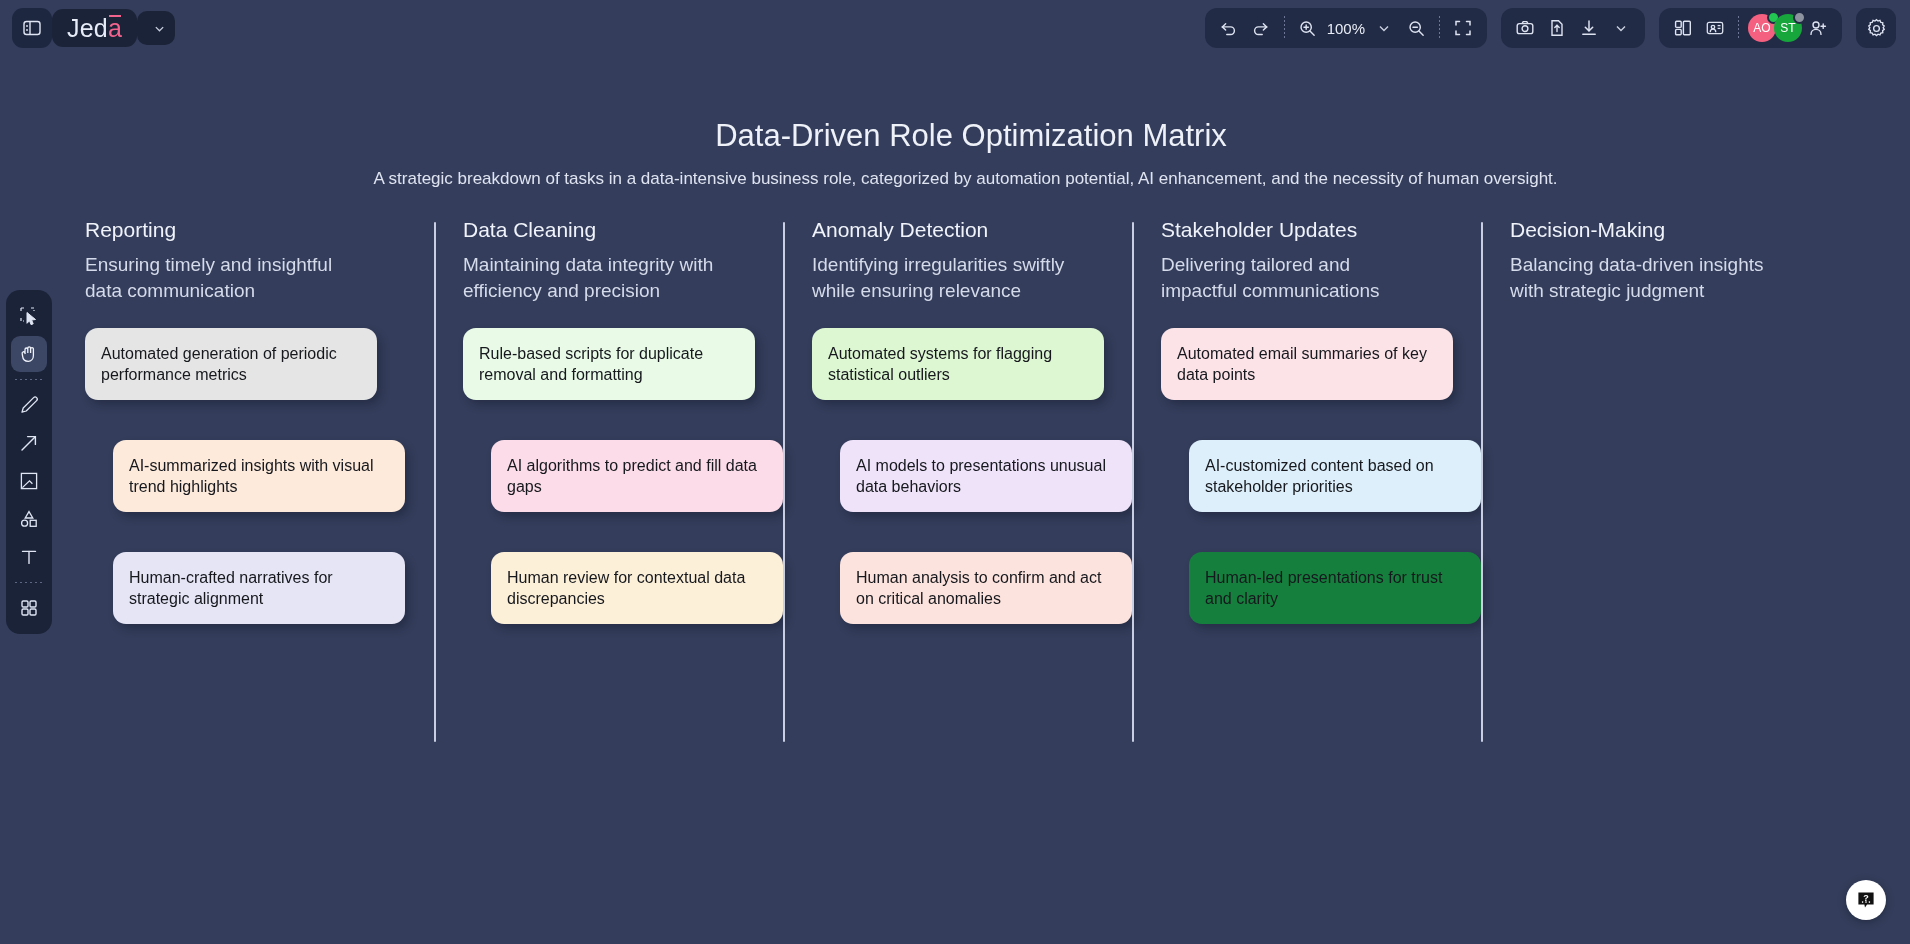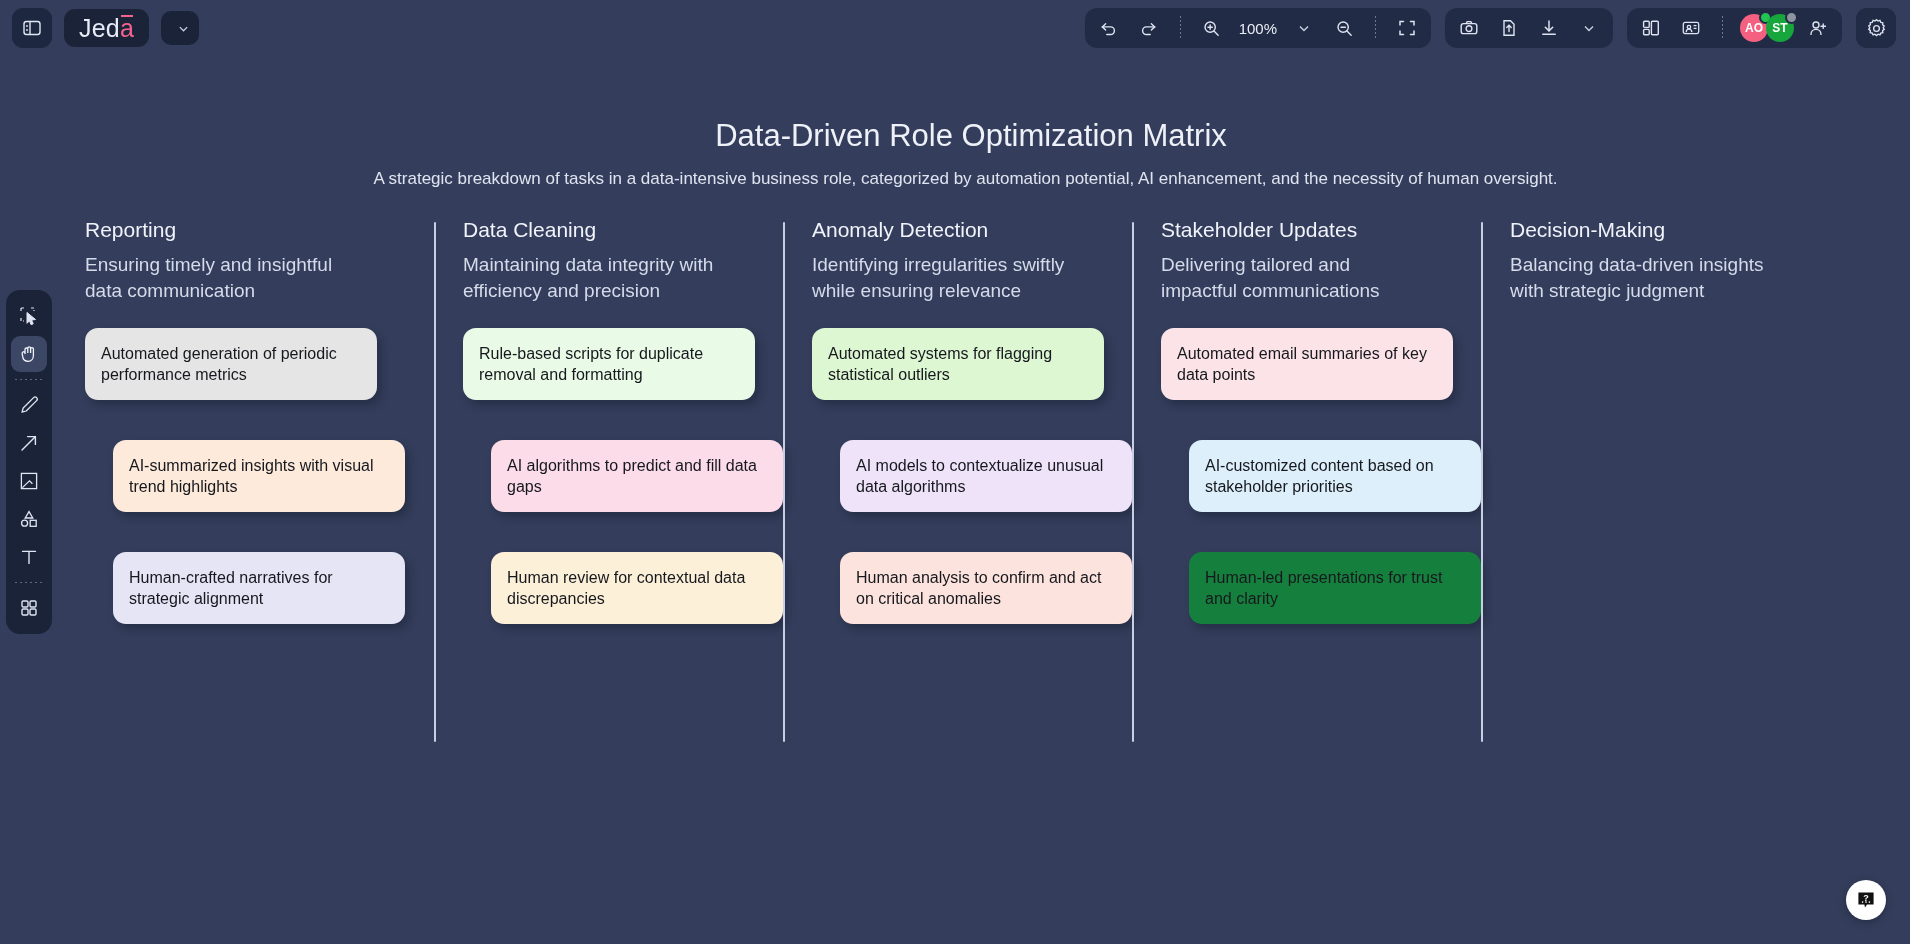--- a/index.html
+++ b/index.html
@@ -9,21 +9,21 @@
     font-family: "Liberation Sans", sans-serif;
     overflow: hidden;
   }
   body { position: relative; }
 
   
   .topbar {
     position: absolute; top: 0; left: 0; width: 1910px; height: 56px;
     display: flex; align-items: center; z-index: 40;
   }
-  .tb-left { display: flex; align-items: center; gap: 12px; padding-left: 12px; }
+  .tb-left { display: flex; align-items: center; padding-left: 12px; }
   .tb-right {
     margin-left: auto; display: flex; align-items: center;
     gap: 14px; padding-right: 14px;
   }
   .icon-btn {
     width: 40px; height: 40px; border-radius: 11px;
     display: flex; align-items: center; justify-content: center;
     background: #1e2740; cursor: pointer;
   }
   .brand-pill {
@@ -39,32 +39,32 @@
   }
   .ai-pill {
     height: 34px; padding: 0 10px 0 12px; border-radius: 10px;
     background: #1b2338; display: flex; align-items: center; gap: 5px;
     font-size: 21px; color: #f2648e; cursor: pointer;
   }
   .chev { width: 11px; height: 11px; }
 
   .group {
     height: 40px; border-radius: 12px; background: #222b45;
-    display: flex; align-items: center; padding: 0 8px; gap: 8px;
+    display: flex; align-items: center; padding: 0 8px; gap: 0;
   }
   .dotdiv {
     width: 1px; height: 24px; margin: 0 7px;
     background: repeating-linear-gradient(to bottom, #6d7694 0 2px, transparent 2px 4px);
   }
   .gi { width: 32px; height: 30px; display: flex; align-items: center; justify-content: center; cursor: pointer; border-radius: 7px; }
   .zoom-label { font-size: 15px; color: #e9edf6; padding: 0 3px; cursor: pointer; }
   .avatar {
     width: 28px; height: 28px; border-radius: 50%;
     display: flex; align-items: center; justify-content: center;
-    font-size: 12px; font-weight: bold; color: #fff; position: relative; cursor: pointer;
+    font-size: 12px; font-weight: normal; color: #fff; position: relative; cursor: pointer;
   }
   .avatar .dot {
     position: absolute; top: -3px; right: -4px;
     width: 13px; height: 13px; border-radius: 50%;
   }
   .av-stack { display: flex; align-items: center; gap: 2px; padding-left: 2px; }
 
   
   .rail {
     position: absolute; left: 6px; top: 290px;
@@ -368,21 +368,21 @@
 
     <div class="col">
       <div class="col-rule"></div>
       <div class="col-title">Anomaly Detection</div>
       <div class="col-desc">Identifying irregularities swiftly while ensuring relevance</div>
       <div class="cards">
         <div class="card" style="background:#ddf7d2">
           <span>Automated systems for flagging statistical outliers</span>
         </div>
         <div class="card" style="background:#efe3fa">
-          <span>AI models to contextualize unusual data algorithms</span>
+          <span>AI models to presentations unusual data behaviors</span>
         </div>
         <div class="card" style="background:#fde3dd">
           <span>Human analysis to confirm and act on critical anomalies</span>
         </div>
       </div>
     </div>
 
     <div class="col">
       <div class="col-rule"></div>
       <div class="col-title">Stakeholder Updates</div>

